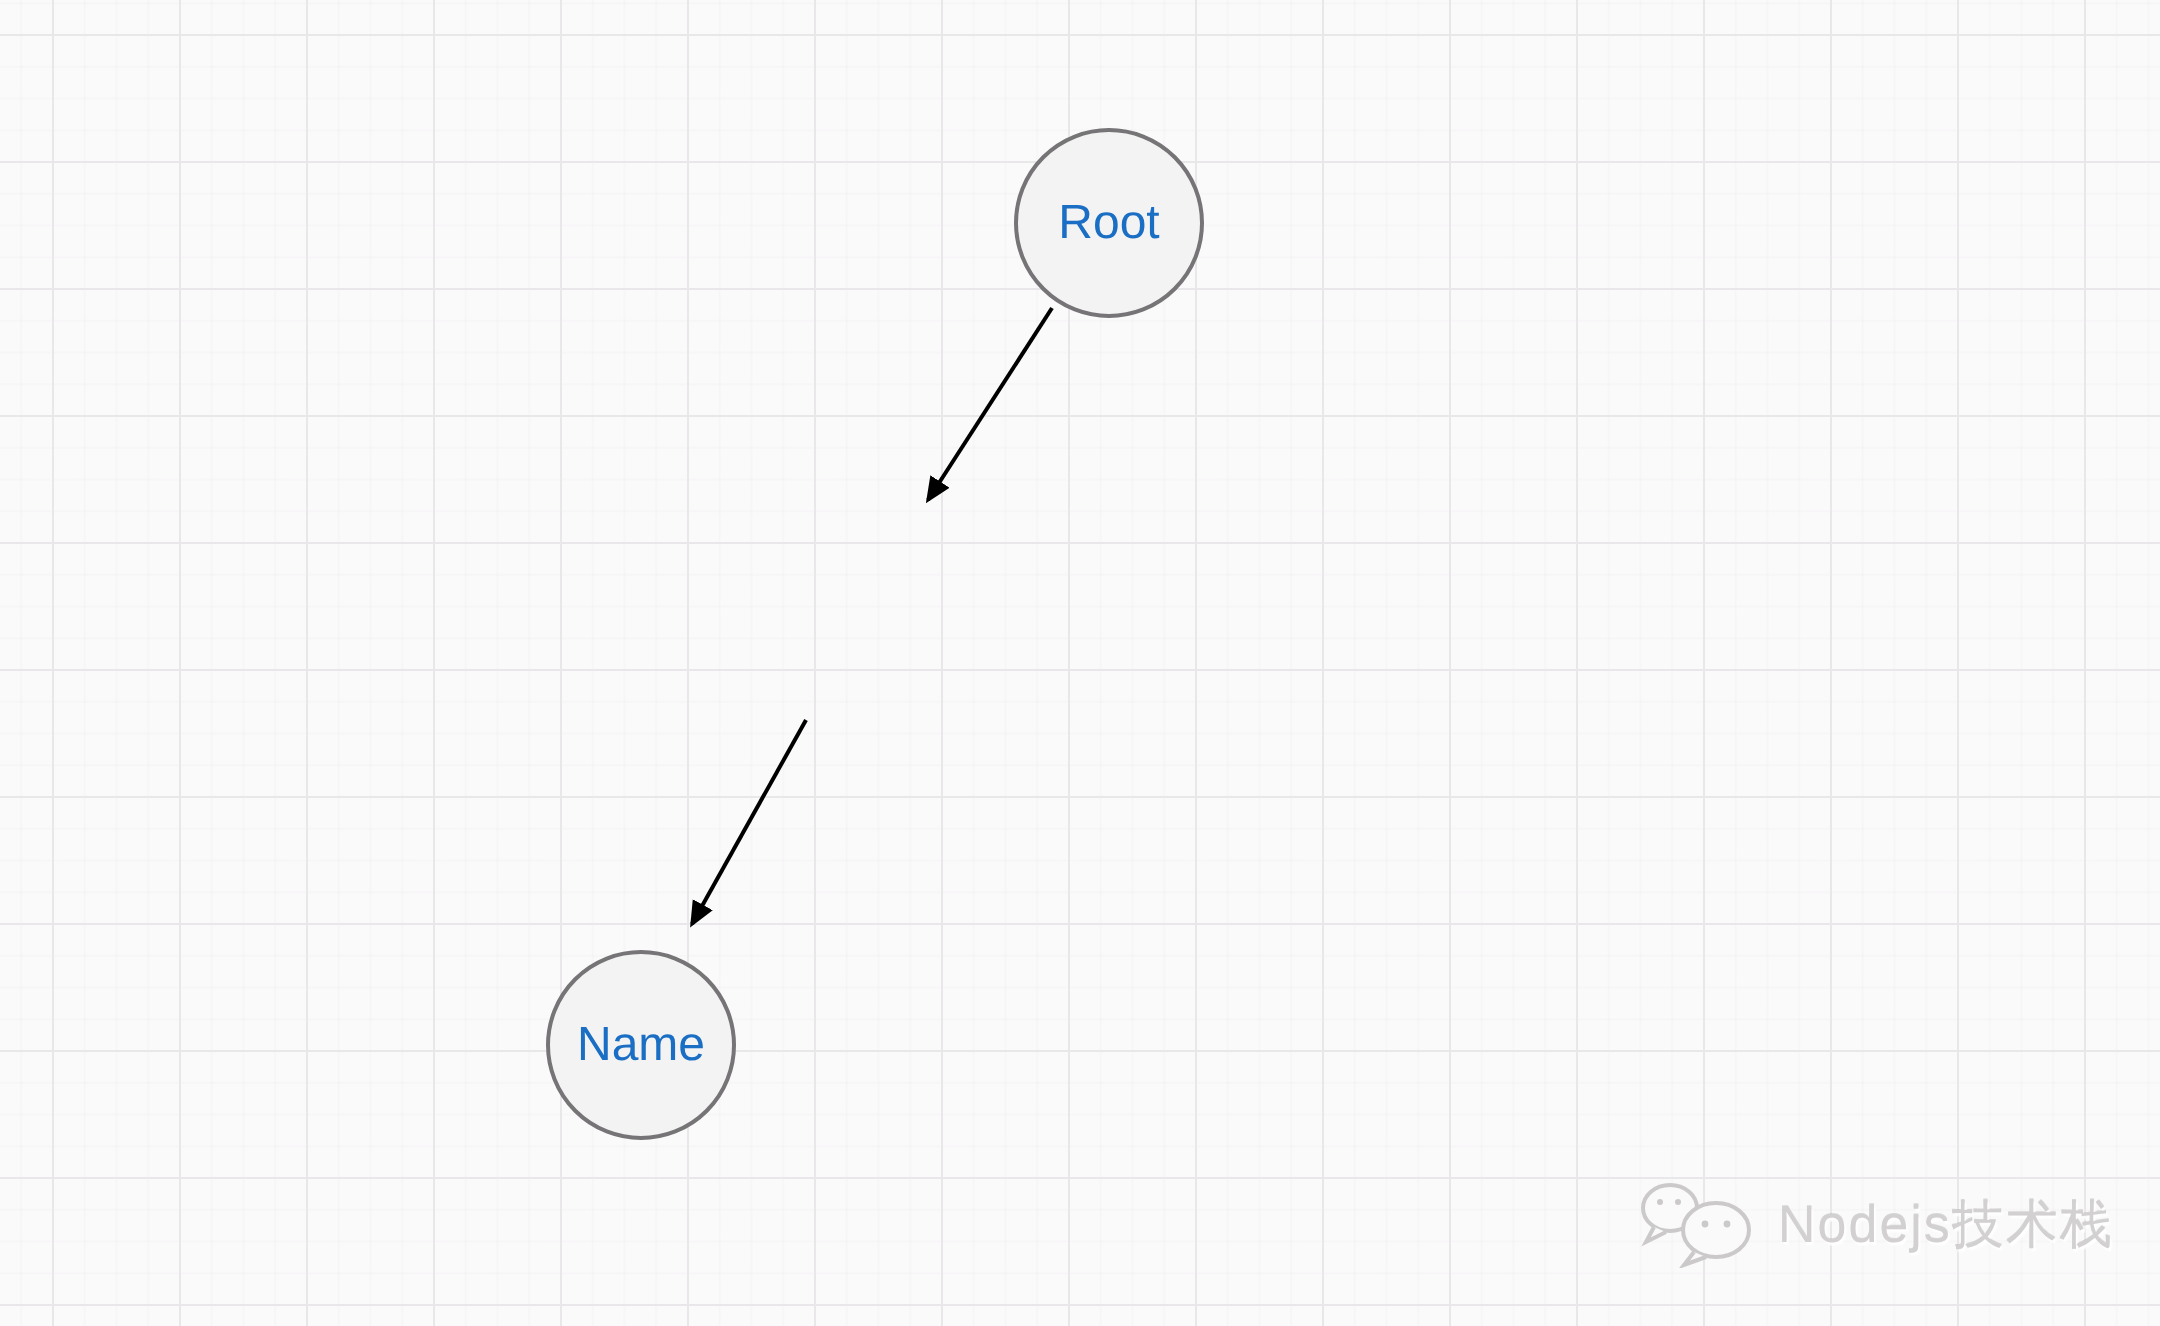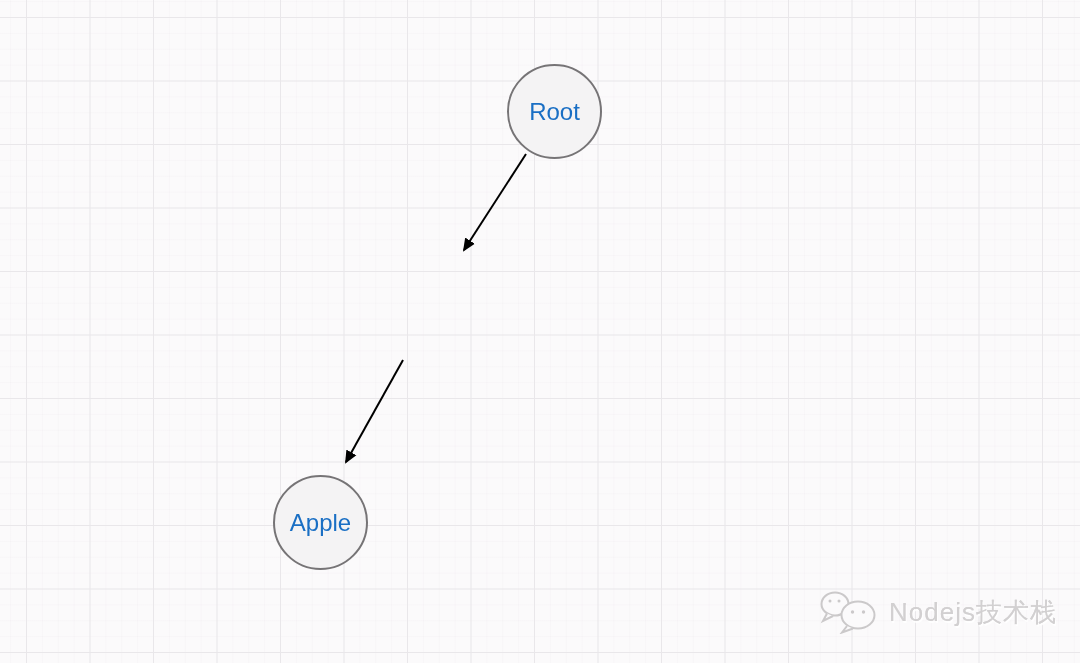--- a/index.html
+++ b/index.html
@@ -87,21 +87,21 @@
     <line x1="526" y1="154" x2="464" y2="250" stroke="#000000" stroke-width="2" marker-end="url(#arrowhead)"></line>
     <line x1="403" y1="360" x2="346" y2="462" stroke="#000000" stroke-width="2" marker-end="url(#arrowhead)"></line>
   </svg>
 
   <div class="node" id="node-root">
     <span class="node-label">Root</span>
   </div>
 
 
   <div class="node" id="node-name">
-    <span class="node-label">Apple</span>
+    <span class="node-label">Name</span>
   </div>
 
   <div class="watermark">
     <svg width="64" height="44" viewBox="0 0 64 44" aria-hidden="true">
       <g stroke="#cbc9ca" stroke-width="2" fill="#fbfafb">
 
         <ellipse cx="17" cy="14" rx="13.5" ry="11.5"></ellipse>
         <path d="M 9 23.5 L 5 31 L 15 26" fill="#fbfafb"></path>
 
         <ellipse cx="40" cy="25" rx="16.5" ry="13.5"></ellipse>

